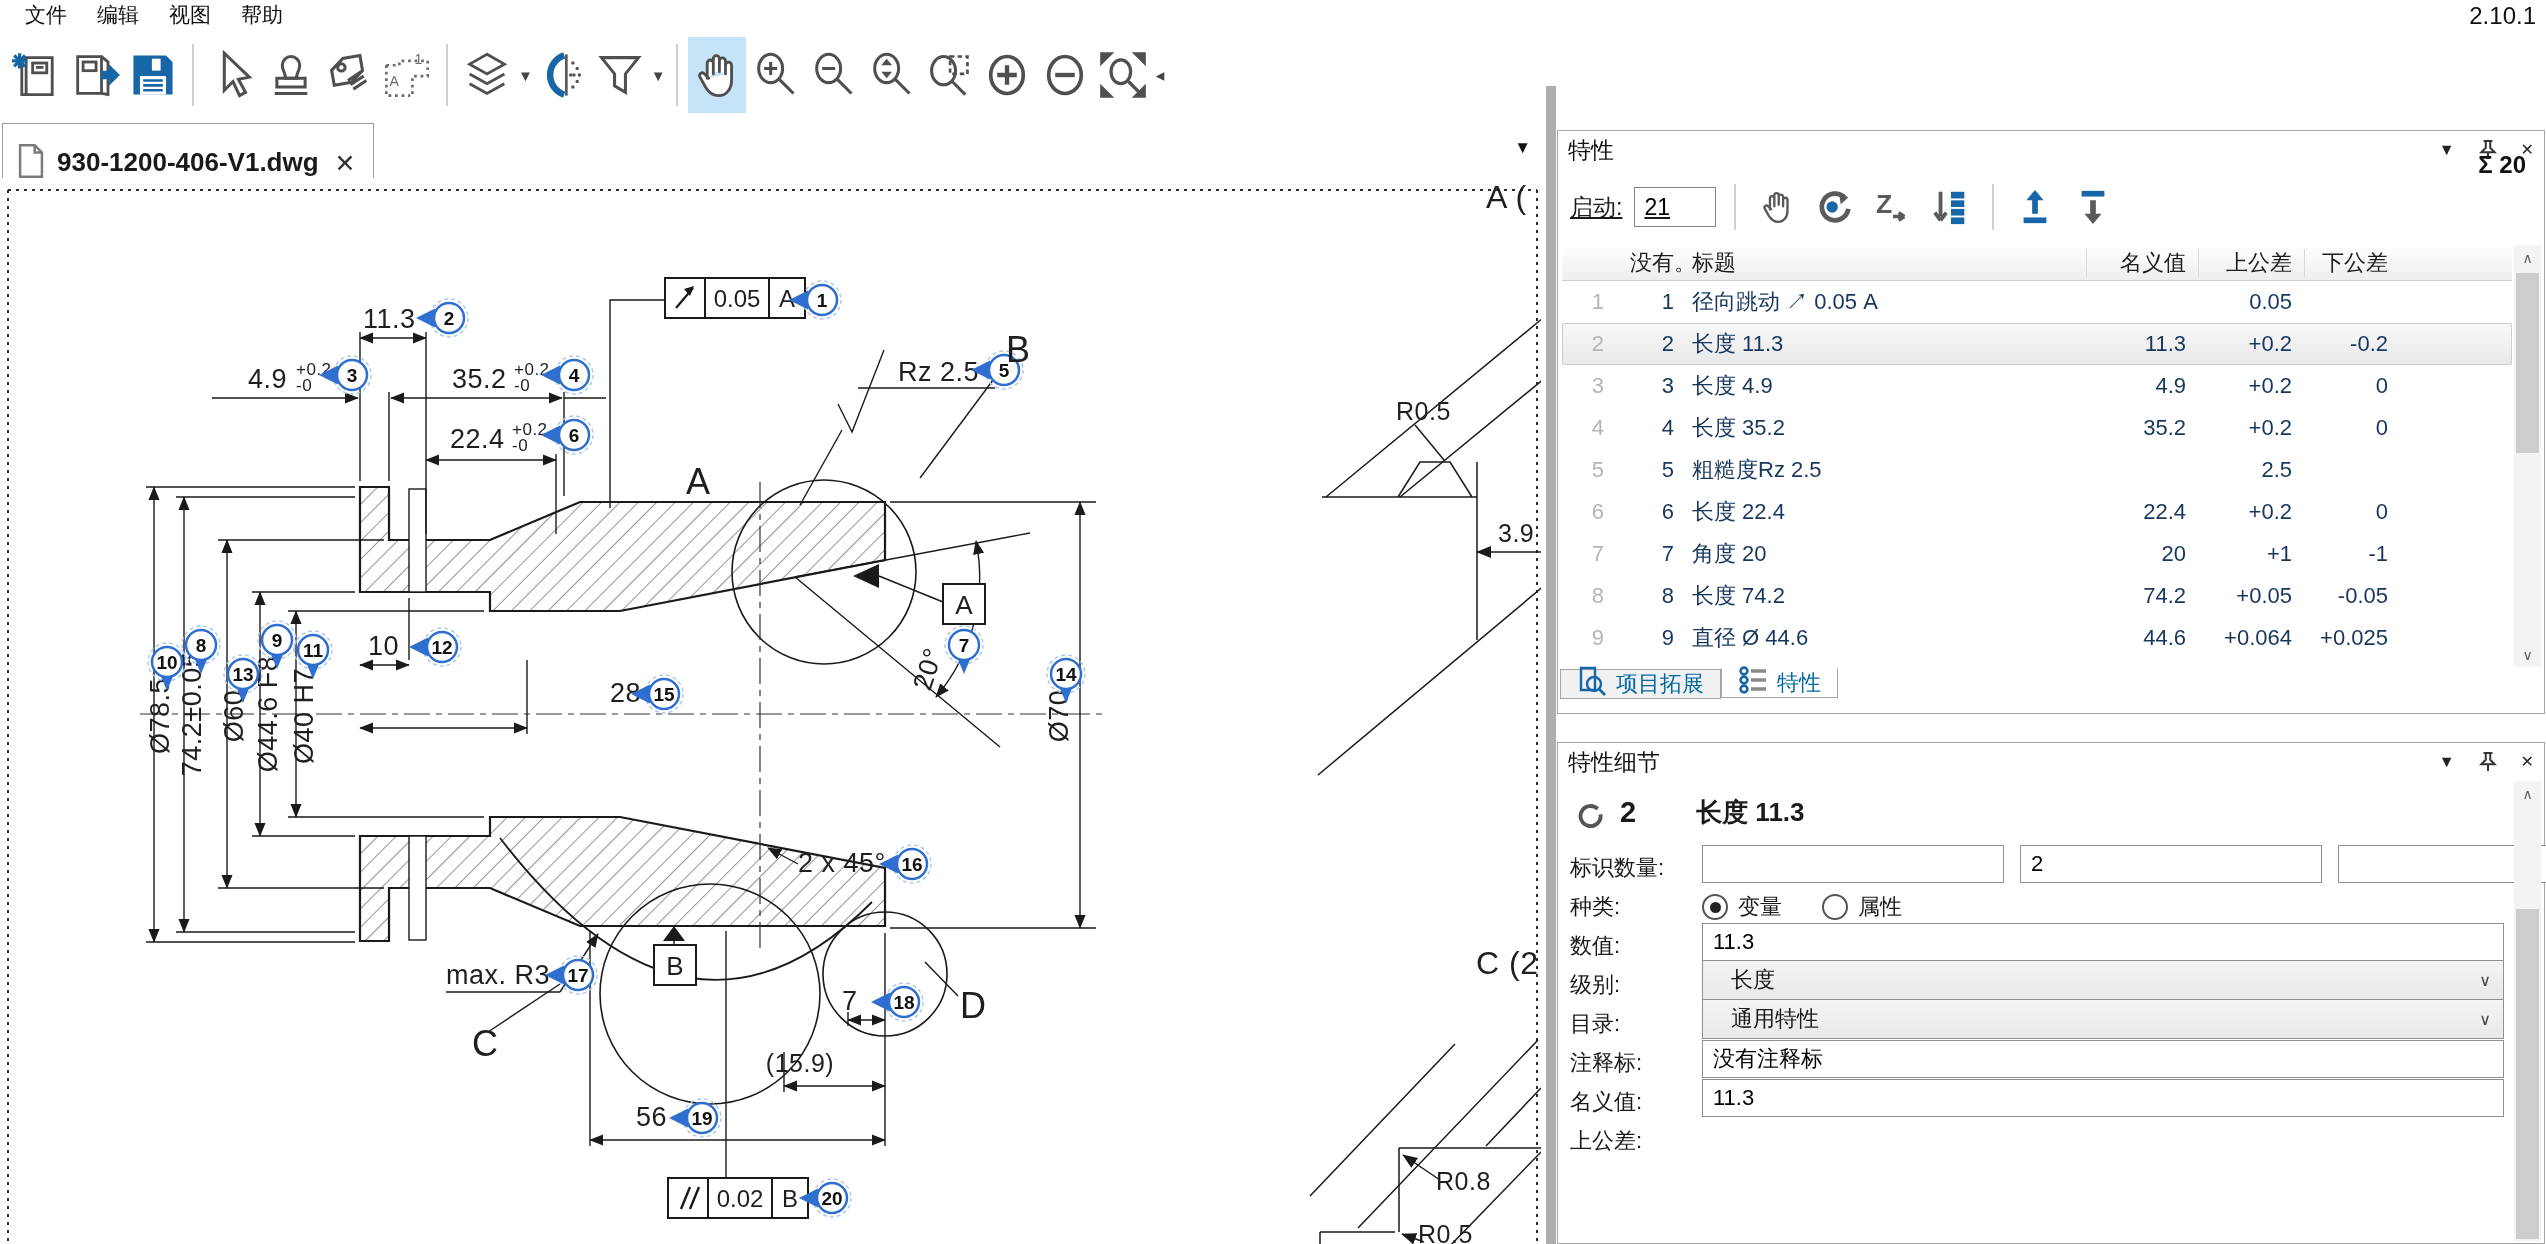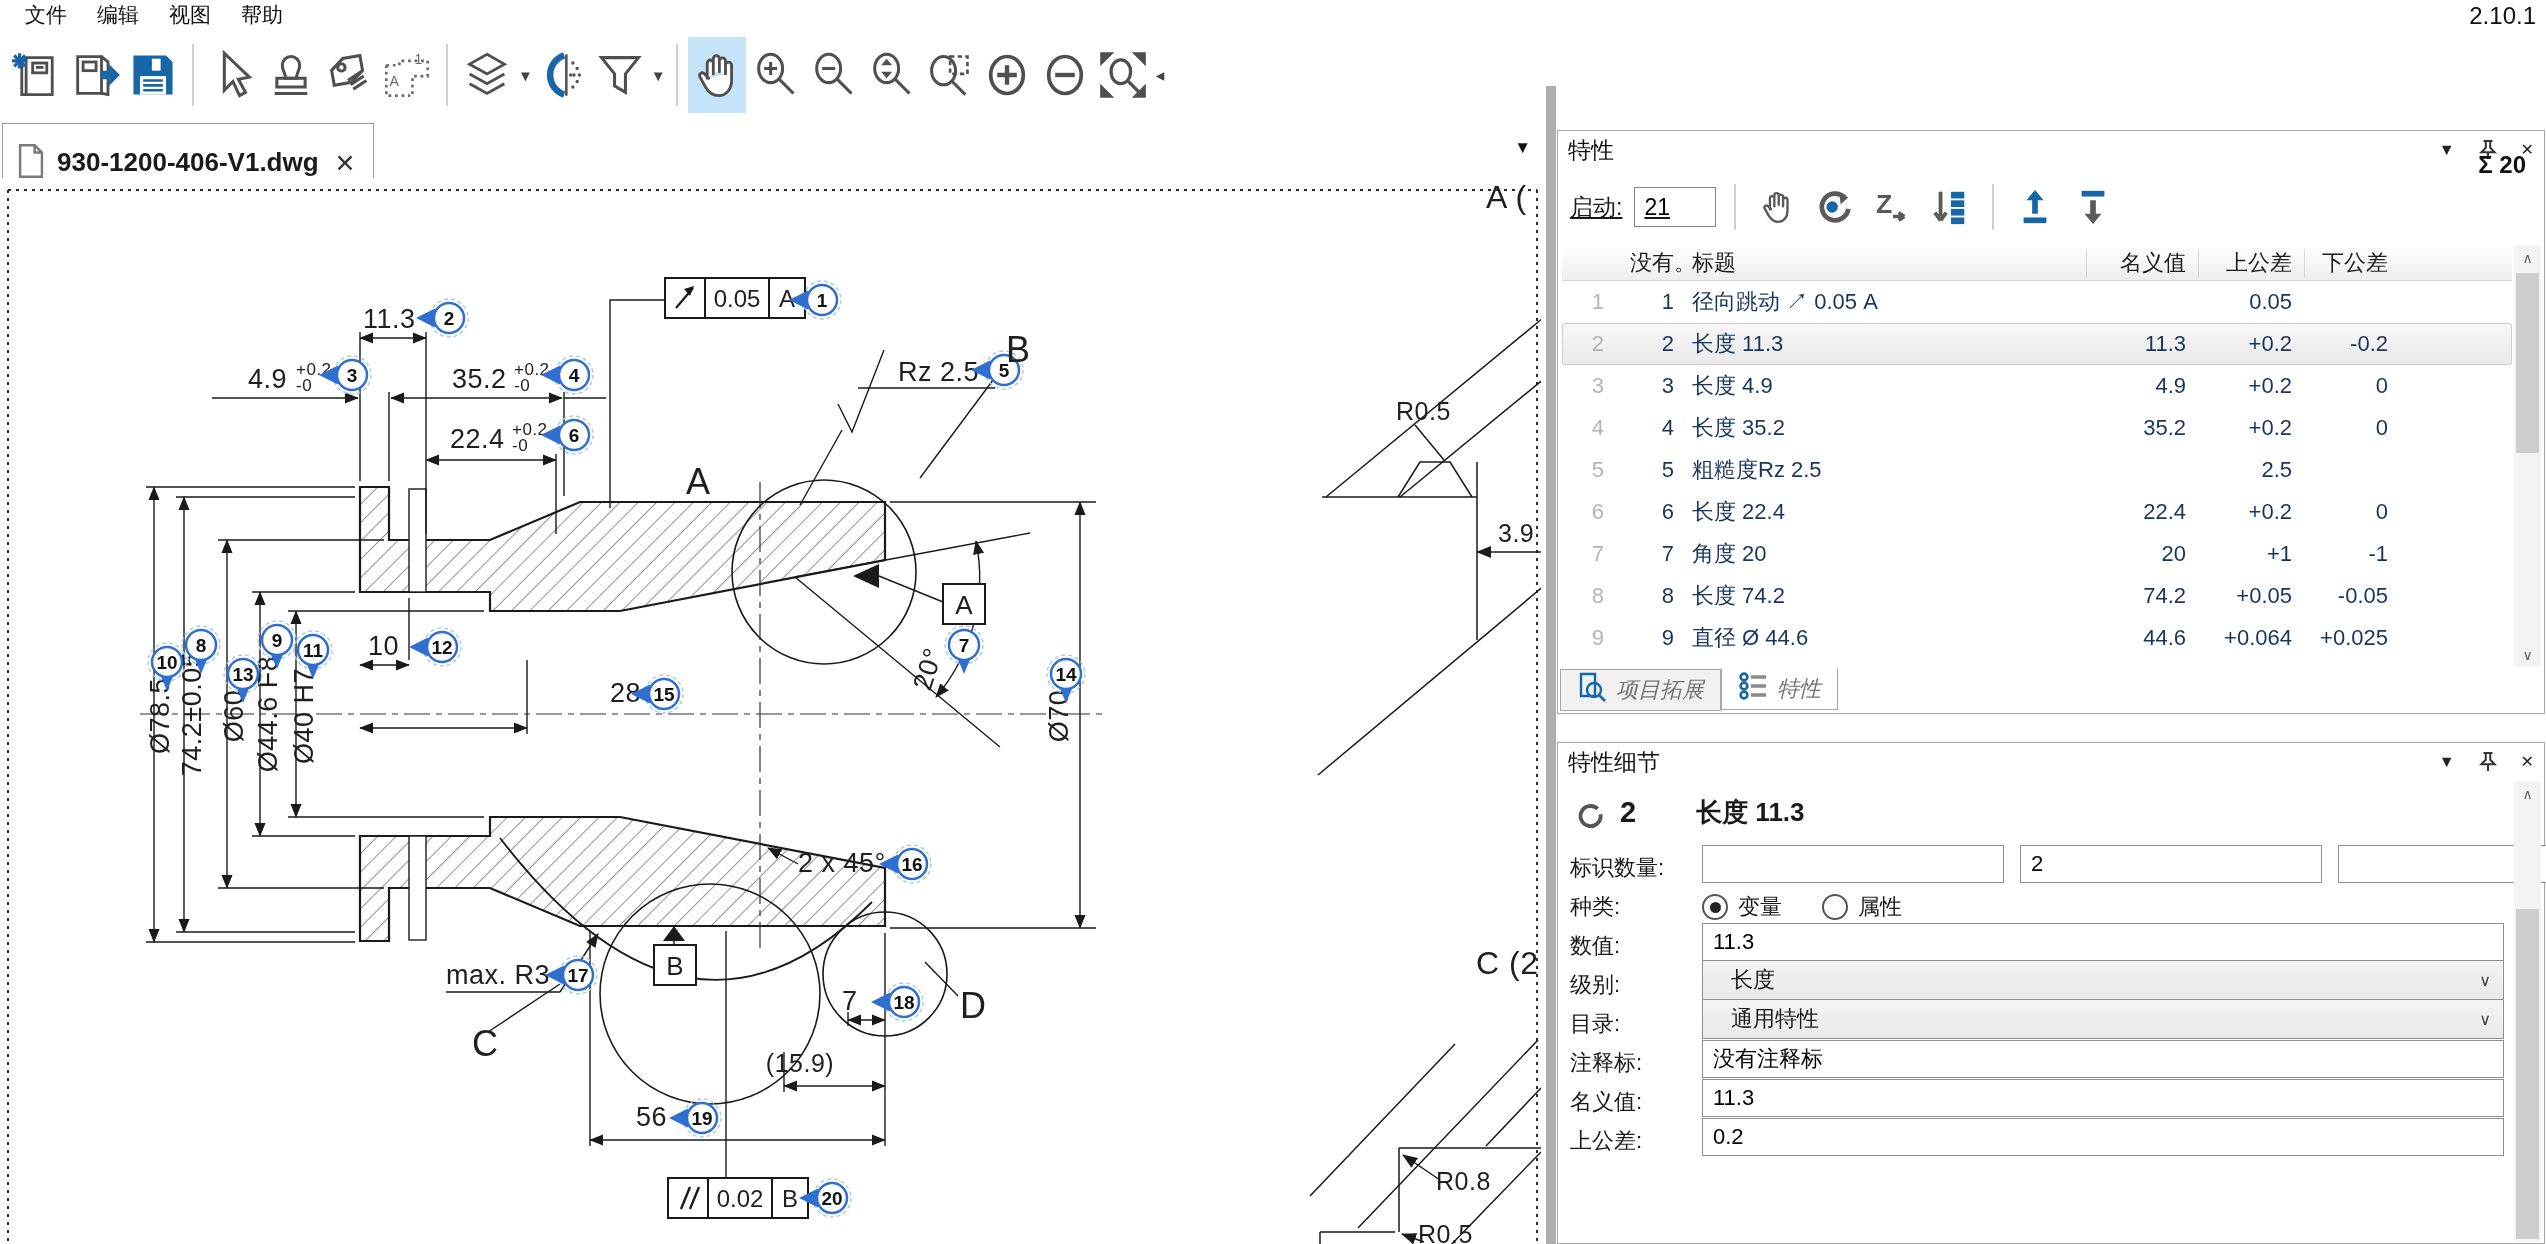--- a/index.html
+++ b/index.html
@@ -55,22 +55,22 @@
   .cell-num{text-align:right;padding-right:12px;}
   .t-row.sel{background:linear-gradient(#f8f8f8,#e9e9e9);box-shadow:inset 0 0 0 1px #cdcdcd;border-radius:3px;}
   
   .v-scroll{position:absolute;width:27px;background:#f3f3f3;}
   .sb-btn{height:25px;display:flex;align-items:center;justify-content:center;font-size:14px;color:#5f5f5f;}
   .sb-thumb{position:absolute;left:2px;right:2px;background:#cdcdcd;}
   #tblScroll{top:114px;right:3px;bottom:46px;}
   #dtlScroll{top:38px;right:3px;bottom:2px;}
   
   .cp-tabs{position:absolute;bottom:0;left:2px;height:44px;display:flex;align-items:flex-start;}
-  .cp-tab{display:flex;align-items:center;gap:9px;padding:0 16px;font-size:22px;height:42px;box-sizing:border-box;
-          border:1px solid #a6a6a6;background:#f1f1f1;color:#737373;font-style:italic;}
+  .cp-tab{display:flex;align-items:center;gap:9px;padding:0 16px;font-size:22px;height:30px;box-sizing:border-box;
+          border:1px solid #a6a6a6;background:#f1f1f1;color:#0369a1;}
   .cp-tab.active{background:#fff;border-top:1px solid #fff;margin-top:-1px;}
   
   .dp-sub{display:flex;align-items:center;gap:14px;padding:14px 0 10px 14px;}
   .dp-itemno{font-size:29px;font-weight:700;}
   .dp-itemtitle{font-size:26px;font-weight:700;margin-left:46px;}
   .dp-rows{padding:4px 0 0 12px;}
   .dp-row{display:flex;align-items:flex-end;height:39px;margin-right:40px;}
   .dp-label{width:132px;font-size:22px;flex:none;}
   .dp-input{flex:1;height:38px;border:1px solid #8f8f8f;font-size:22px;padding-left:10px;box-sizing:border-box;
             font-family:"Liberation Sans",sans-serif;background:#fff;}
@@ -790,21 +790,20 @@
         <div class="dp-row">
           <div class="dp-label">注释标:</div>
           <input class="dp-input" value="没有注释标" style="">
         </div>
         <div class="dp-row">
           <div class="dp-label">名义值:</div>
           <input class="dp-input" value="11.3" style="">
         </div>
         <div class="dp-row">
           <div class="dp-label">上公差:</div>
-          <input class="dp-input" value="0.2" style="">
         </div>
       </div>
     <div class="v-scroll" id="dtlScroll">
       <div class="sb-btn">∧</div>
       <div class="sb-thumb" style="top:128px;bottom:2px;"></div>
     </div>
   </div>
 
 </div>
 

